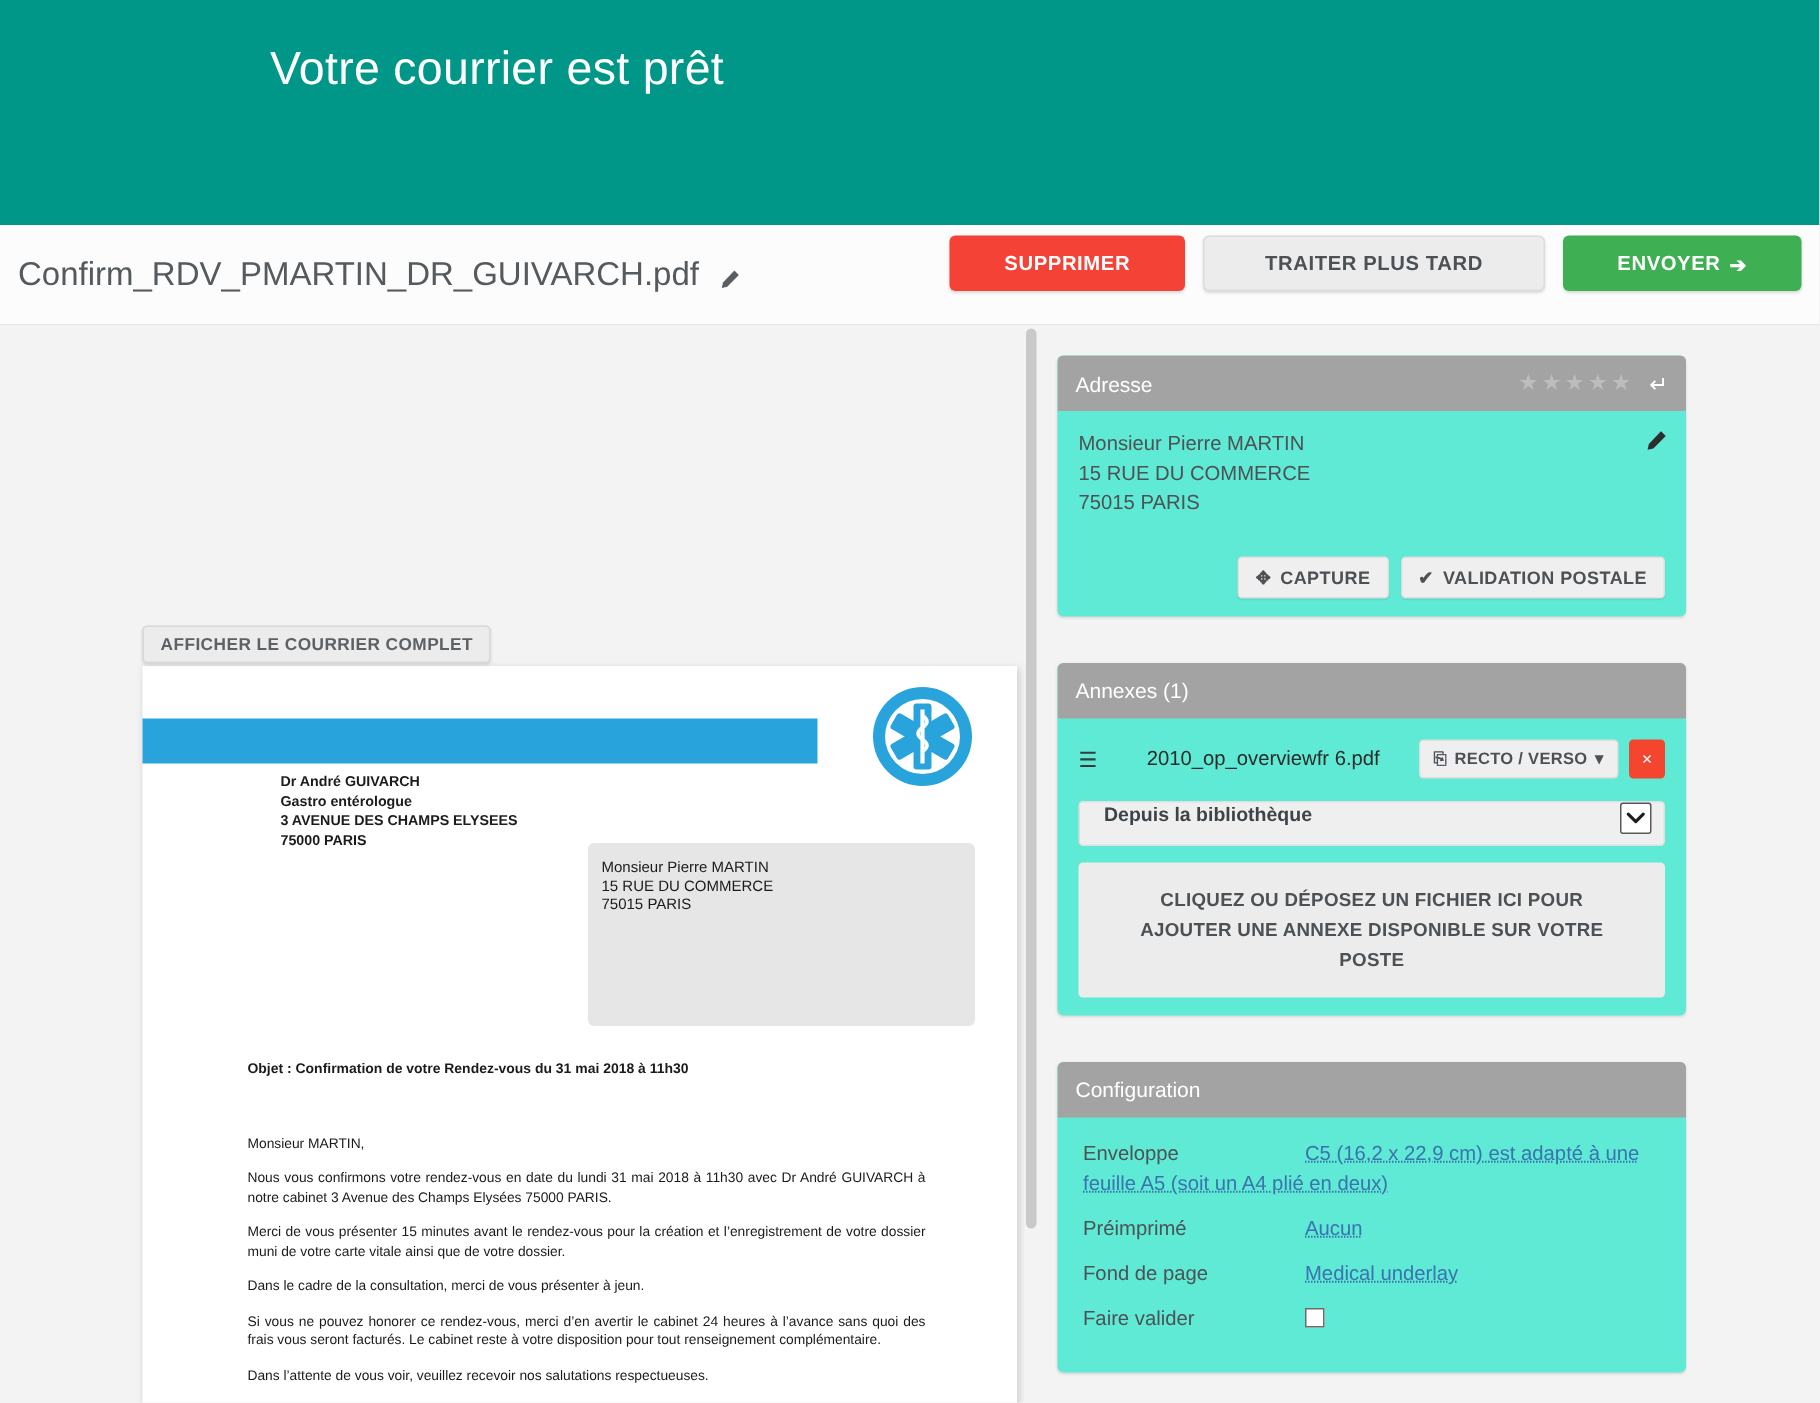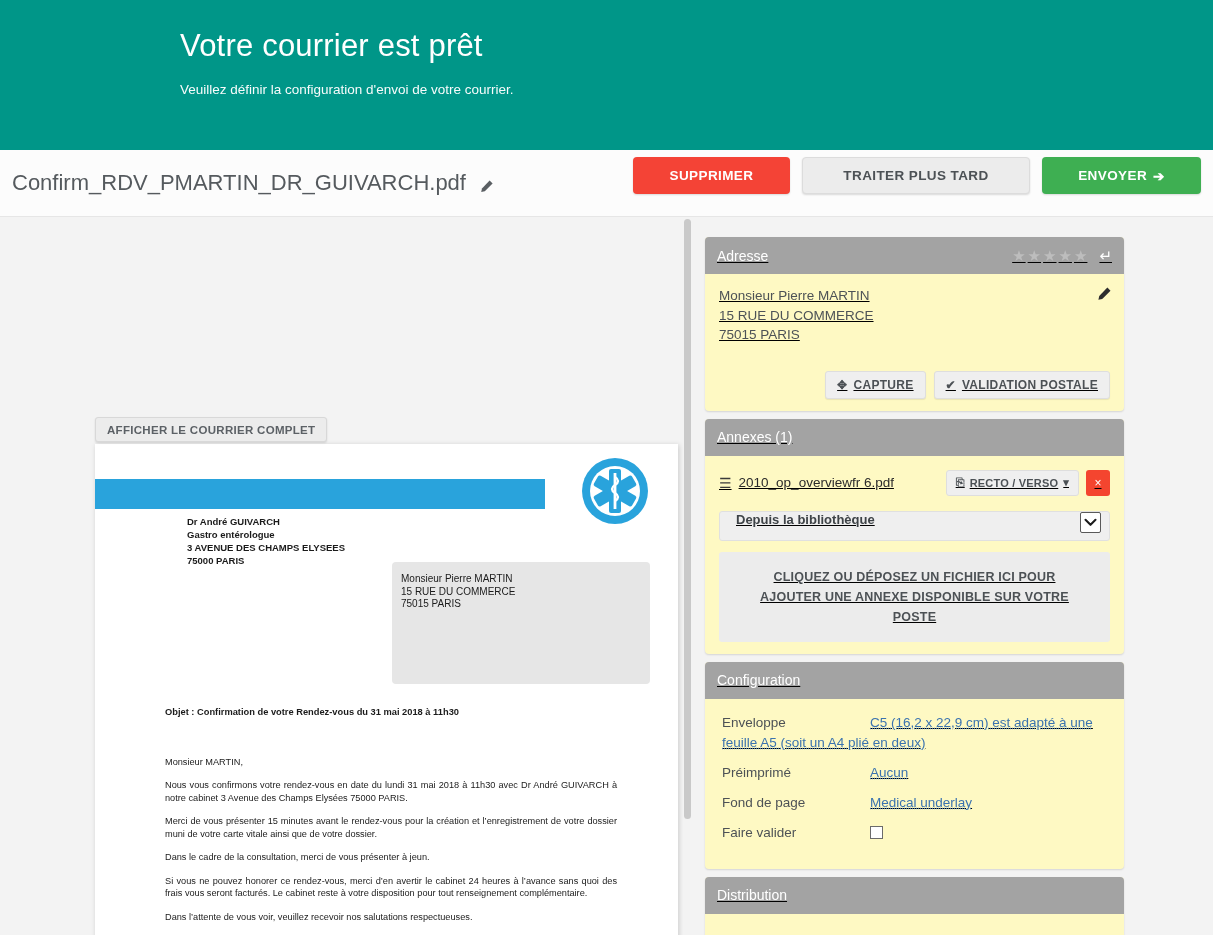--- a/index.html
+++ b/index.html
@@ -173,26 +173,25 @@
 
   
   .sidebar {
     width: 520px;
     padding: 20px 89px 0 12px;
     background: #f3f3f3;
     overflow: hidden;
   }
   .panel {
     width: 419px;
-    background: #fef9c3;
+    background: #5eead4;
     border-radius: 4px;
-    margin-bottom: 8px;
+    margin-bottom: 31px;
     box-shadow: 0 1px 2px rgba(0,0,0,.13);
     overflow: hidden;
-    text-decoration: underline;
   }
   .panel-head {
     background: #a3a3a3;
     height: 37px;
     display: flex;
     align-items: center;
     padding: 0 12px;
     color: #ffffff;
     font-size: 14px;
   }
@@ -230,21 +229,21 @@
   }
 
   
   .annex-row {
     display: flex;
     align-items: center;
     height: 30px;
     margin-bottom: 13px;
   }
   .annex-burger { font-size: 14px; color: #3a3a3a; margin-right: 7px; cursor: pointer; }
-  .annex-name { font-size: 13.5px; color: #2b2b2b; flex: 1; }
+  .annex-name { font-size: 13.5px; color: #2b2b2b; flex: 1; text-align: center; }
   .rv-btn {
     background: #efefef;
     border: 1px solid #dedede;
     border-radius: 3px;
     height: 26px;
     padding: 0 9px;
     font-size: 11px;
     font-weight: bold;
     color: #4c5155;
     letter-spacing: .2px;
@@ -315,21 +314,20 @@
     vertical-align: middle;
     cursor: pointer;
   }
   .panel-distribution .panel-body { height: 34px; }
 </style>
 </head>
 <body>
 
 <div class="hero">
   <div class="hero-title">Votre courrier est prêt</div>
-  <div class="hero-sub">Veuillez définir la configuration d'envoi de votre courrier.</div>
 </div>
 
 <div class="toolbar">
   <div class="doc-title">
     <span>Confirm_RDV_PMARTIN_DR_GUIVARCH.pdf</span>
     <span class="pencil-title">
       <svg width="16" height="16" viewBox="0 0 16 16">
           <path d="M11.6 1.4l3 3-7.8 7.8-3.6.8.8-3.6z" fill="#5a5f63"></path>
         </svg>
     </span>

